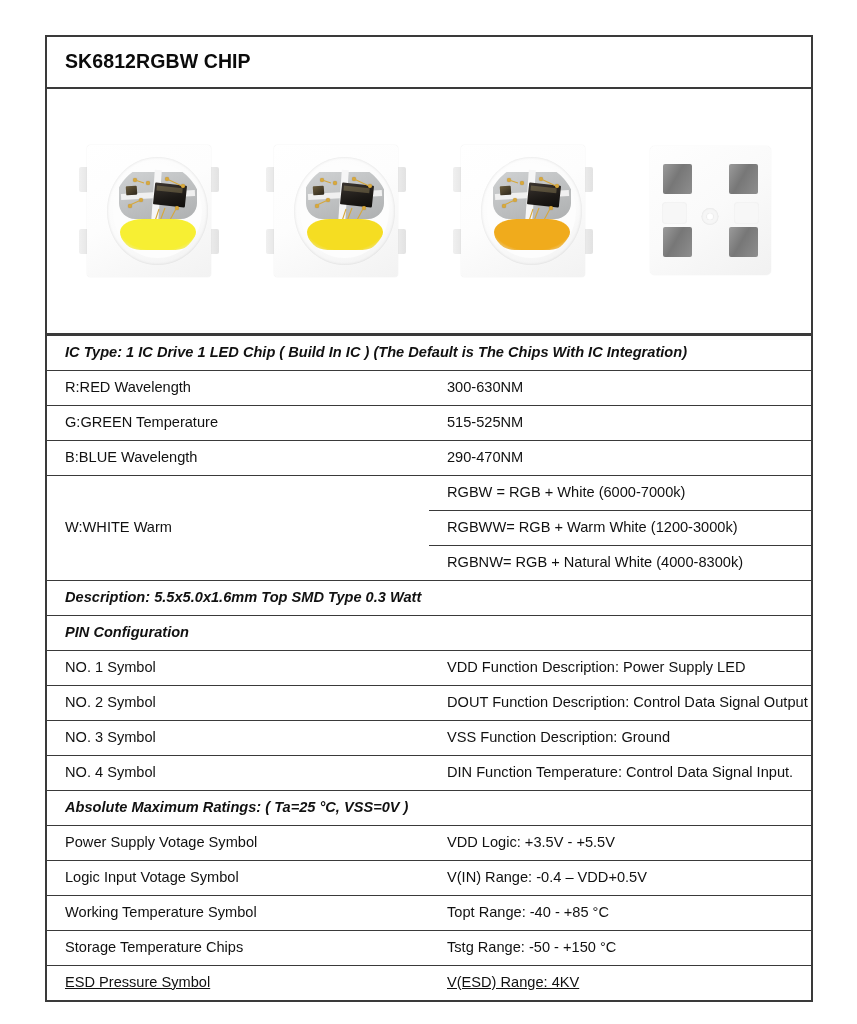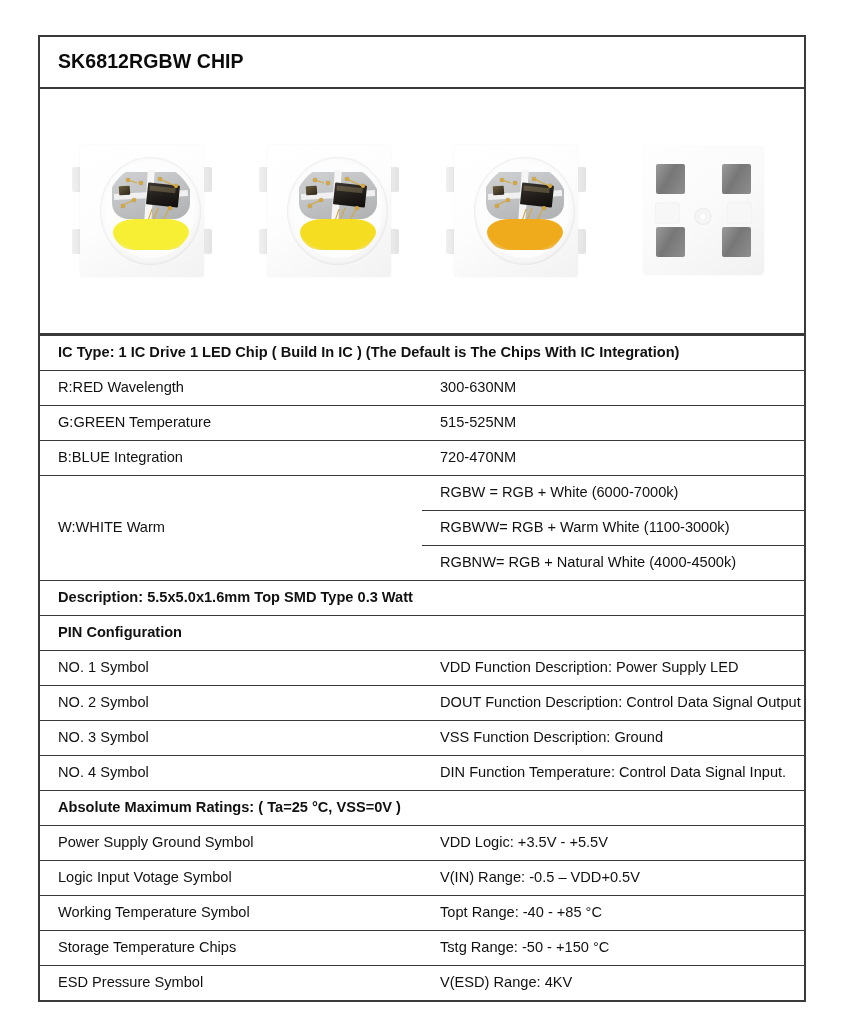--- a/index.html
+++ b/index.html
@@ -10,21 +10,21 @@
   body {
     width: 857px;
     height: 1024px;
     font-family: "Liberation Sans", sans-serif;
     color: #111111;
     -webkit-font-smoothing: antialiased;
   }
 
   .sheet {
     position: absolute;
-    left: 38px;
+    left: 45px;
     top: 35px;
     width: 768px;
     border: 2px solid #3a3a3a;
     box-sizing: border-box;
     background: #fff;
   }
 
   
   .title-row {
     border-bottom: 2px solid #3a3a3a;
@@ -256,22 +256,22 @@
     border-left: none;
     border-right: none;
     padding: 7px 0 8px 18px;
     font-size: 14.6px;
     line-height: 1.2;
     height: 19px;
     vertical-align: middle;
     color: #111;
   }
   td.col-l { width: 262px; border-right: 1px solid #3a3a3a; }
-  td.full  { font-weight: bold; }
-  tr:last-child td { border-bottom: none; }
+  td.full  { font-weight: bold; font-style: italic; }
+  tr:last-child td { border-bottom: none; text-decoration: underline; }
   .merge { vertical-align: middle; }
 </style>
 </head>
 <body>
 
 <div class="sheet">
 
   <div class="title-row">
     <span class="title-text">SK6812RGBW CHIP</span>
   </div>
@@ -408,33 +408,33 @@
 
       <tr>
         <td class="col-l">R:RED Wavelength</td>
         <td>300-630NM</td>
       </tr>
       <tr>
         <td class="col-l">G:GREEN Temperature</td>
         <td>515-525NM</td>
       </tr>
       <tr>
-        <td class="col-l">B:BLUE Integration</td>
-        <td>720-470NM</td>
+        <td class="col-l">B:BLUE Wavelength</td>
+        <td>290-470NM</td>
       </tr>
 
       <tr>
         <td class="col-l merge" rowspan="3">W:WHITE Warm</td>
         <td>RGBW = RGB + White (6000-7000k)</td>
       </tr>
       <tr>
-        <td>RGBWW= RGB + Warm White (1100-3000k)</td>
-      </tr>
-      <tr>
-        <td>RGBNW= RGB + Natural White (4000-4500k)</td>
+        <td>RGBWW= RGB + Warm White (1200-3000k)</td>
+      </tr>
+      <tr>
+        <td>RGBNW= RGB + Natural White (4000-8300k)</td>
       </tr>
 
       <tr>
         <td class="full" colspan="2">Description: 5.5x5.0x1.6mm Top SMD Type 0.3 Watt</td>
       </tr>
 
       <tr>
         <td class="full" colspan="2">PIN Configuration</td>
       </tr>
       <tr>
@@ -451,26 +451,26 @@
       </tr>
       <tr>
         <td class="col-l">NO. 4 Symbol</td>
         <td>DIN Function Temperature: Control Data Signal Input.</td>
       </tr>
 
       <tr>
         <td class="full" colspan="2">Absolute Maximum Ratings: ( Ta=25 °C, VSS=0V )</td>
       </tr>
       <tr>
-        <td class="col-l">Power Supply Ground Symbol</td>
+        <td class="col-l">Power Supply Votage Symbol</td>
         <td>VDD Logic: +3.5V - +5.5V</td>
       </tr>
       <tr>
         <td class="col-l">Logic Input Votage Symbol</td>
-        <td>V(IN) Range: -0.5 – VDD+0.5V</td>
+        <td>V(IN) Range: -0.4 – VDD+0.5V</td>
       </tr>
       <tr>
         <td class="col-l">Working Temperature Symbol</td>
         <td>Topt Range: -40 - +85 °C</td>
       </tr>
       <tr>
         <td class="col-l">Storage Temperature Chips</td>
         <td>Tstg Range: -50 - +150 °C</td>
       </tr>
       <tr>

